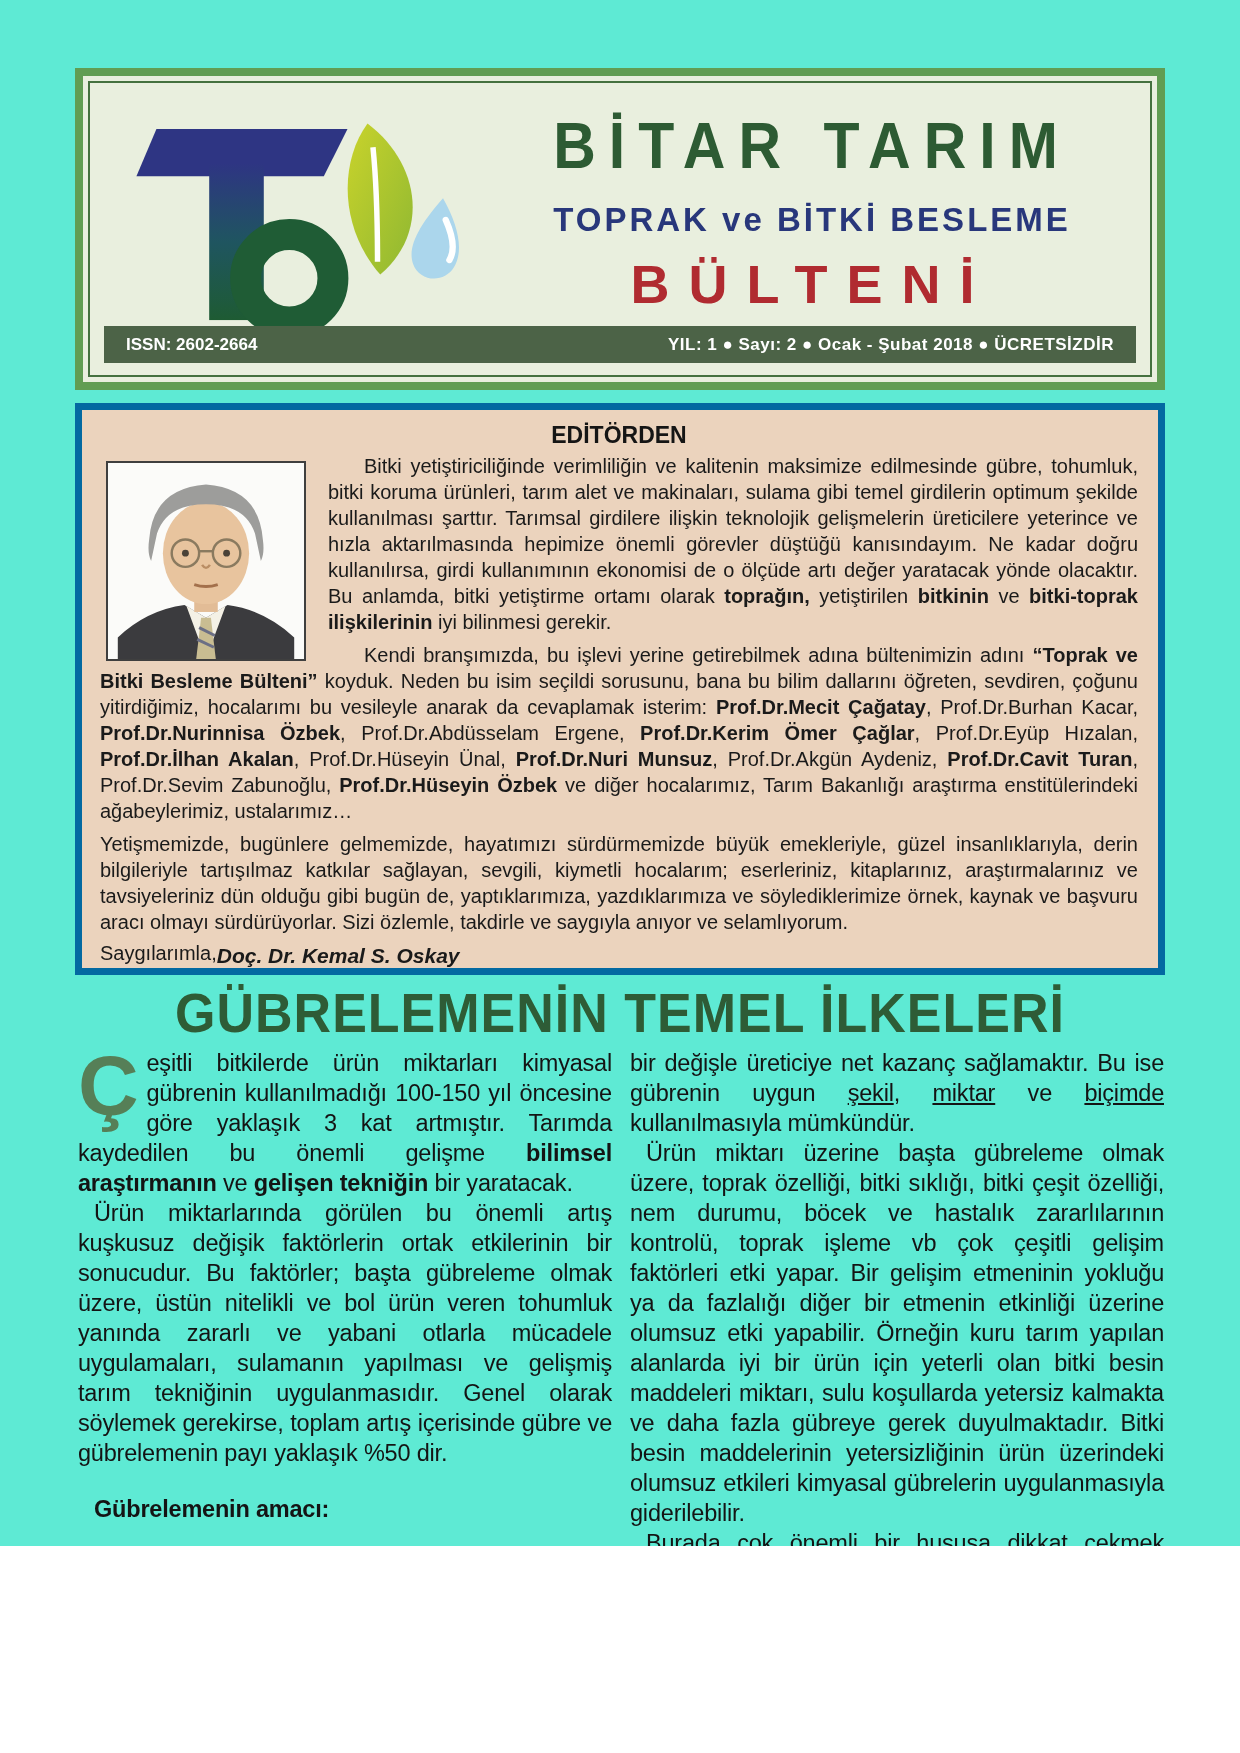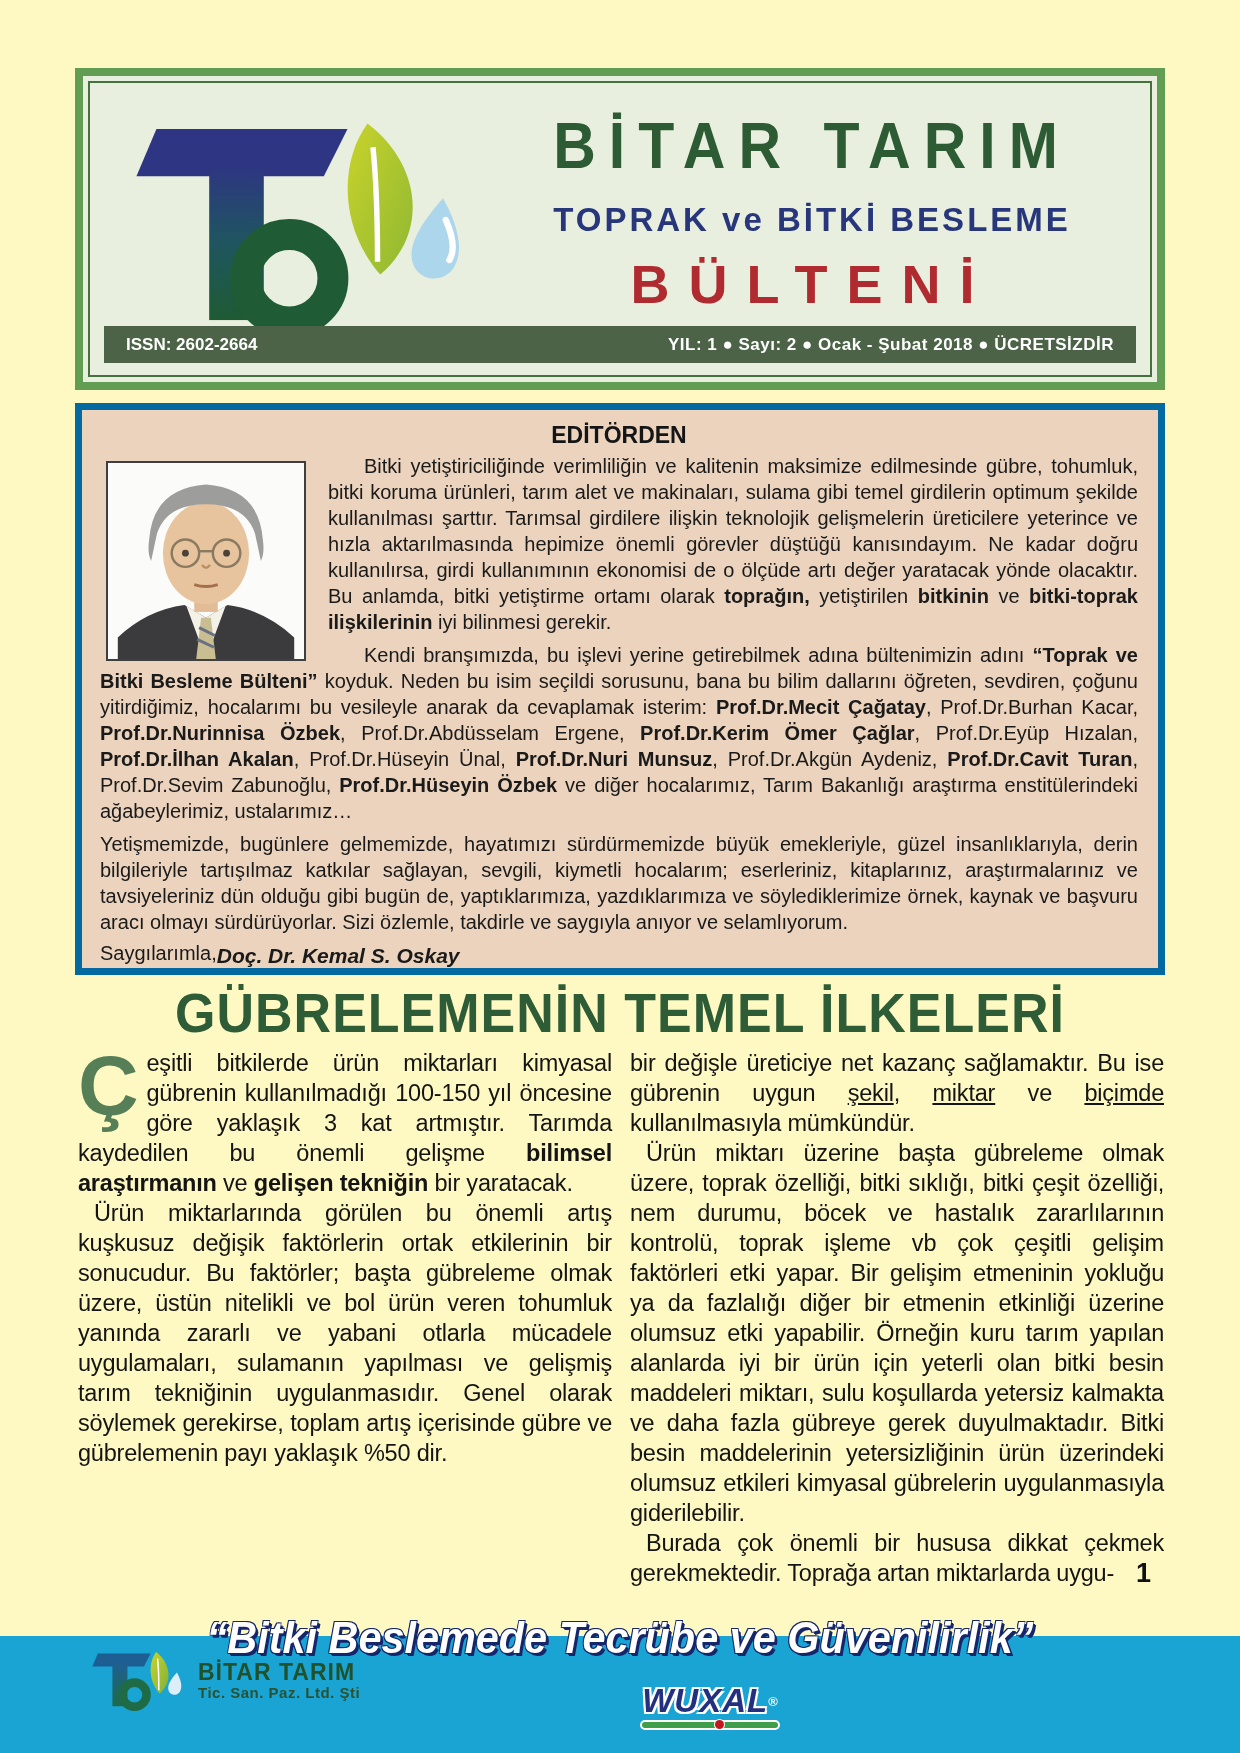--- a/index.html
+++ b/index.html
@@ -1,16 +1,16 @@
 <!DOCTYPE html>
 <html><head>
 <meta charset="utf-8">
 <style>
   html,body{margin:0;padding:0;background:#ffffff;}
-  .page{position:relative;width:1240px;height:1753px;background:#fef9c3;
+  .page{position:relative;width:1240px;height:1546px;background:#5eead4;
         font-family:"Liberation Sans",sans-serif;overflow:hidden;color:#1a1a1a;}
   .b{font-weight:bold}.u{text-decoration:underline}
 
   
   .masthead{position:absolute;left:75px;top:68px;width:1090px;height:322px;
             background:#619d53;padding:8px;box-sizing:border-box;}
   .mast-mid{width:100%;height:100%;background:#E9EFDE;padding:5px;box-sizing:border-box;}
   .mast-inner{width:100%;height:100%;border:2px solid #45713f;box-sizing:border-box;
               position:relative;background:#E9EFDE;}
   .mast-logo{position:absolute;left:26px;top:26px;width:372px;height:232px;}
@@ -164,20 +164,21 @@
       </span>
     </div>
   </div>
 
   <div class="article-title">GÜBRELEMENİN TEMEL İLKELERİ</div>
 
   <div class="article-cols">
     <div class="col">
       <p><span class="dropcap">Ç</span><span><span>eşitli bitkilerde ürün miktarları kimyasal gübrenin kullanılmadığı 100-150 yıl öncesine göre yaklaşık 3 kat artmıştır. Tarımda kaydedilen bu önemli gelişme </span><span class="b">bilimsel araştırmanın</span><span> ve </span><span class="b">gelişen tekniğin</span><span> bir yaratacak.</span></span></p>
       <p class="ind">Ürün miktarlarında görülen bu önemli artış kuşkusuz değişik faktörlerin ortak etkilerinin bir sonucudur. Bu faktörler; başta gübreleme olmak üzere, üstün nitelikli ve bol ürün veren tohumluk yanında zararlı ve yabani otlarla mücadele uygulamaları, sulamanın yapılması ve gelişmiş tarım tekniğinin uygulanmasıdır. Genel olarak söylemek gerekirse, toplam artış içerisinde gübre ve gübrelemenin payı yaklaşık %50 dir.</p>
+      <p class="subhead">Gübrelemenin  amacı:</p>
     </div>
     <div class="col">
       <p><span>bir değişle üreticiye net kazanç sağlamaktır. Bu ise gübrenin uygun </span><span class="u">şekil</span><span>, </span><span class="u">miktar</span><span> ve </span><span class="u">biçimde</span><span> kullanılmasıyla mümkündür.</span></p>
       <p class="ind">Ürün miktarı üzerine başta gübreleme olmak üzere, toprak özelliği, bitki sıklığı, bitki çeşit özelliği, nem durumu, böcek ve hastalık zararlılarının kontrolü, toprak işleme vb çok çeşitli gelişim faktörleri etki yapar. Bir gelişim etmeninin yokluğu ya da fazlalığı diğer bir etmenin etkinliği üzerine olumsuz etki yapabilir. Örneğin kuru tarım yapılan alanlarda iyi bir ürün için yeterli olan bitki besin maddeleri miktarı, sulu koşullarda yetersiz kalmakta ve daha fazla gübreye gerek duyulmaktadır. Bitki besin maddelerinin yetersizliğinin ürün üzerindeki olumsuz etkileri kimyasal gübrelerin uygulanmasıyla giderilebilir.</p>
       <p class="ind">Burada çok önemli bir hususa dikkat çekmek gerekmektedir. Toprağa artan miktarlarda uygu-</p>
     </div>
   </div>
 
   <div class="page-num">1</div>
 

